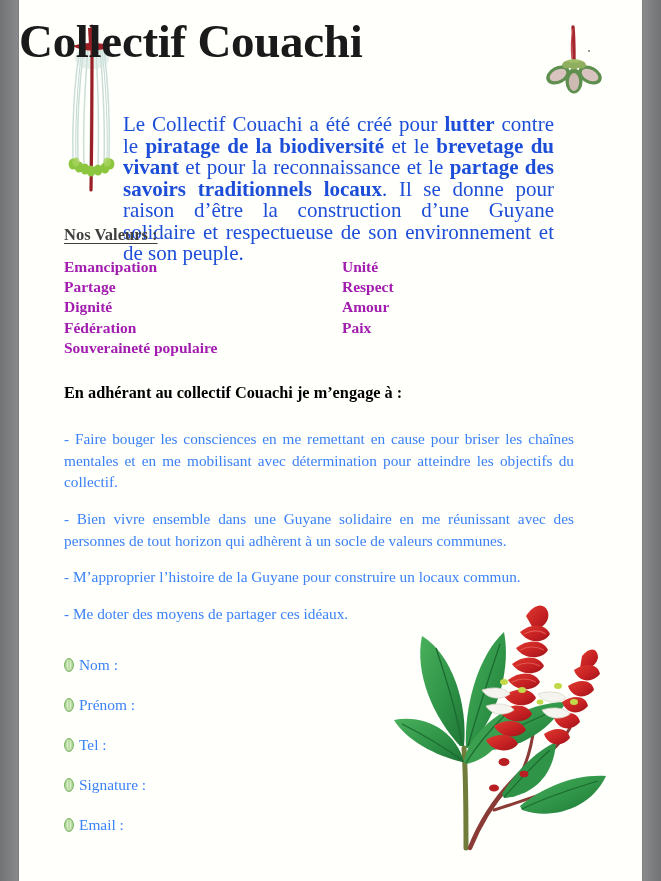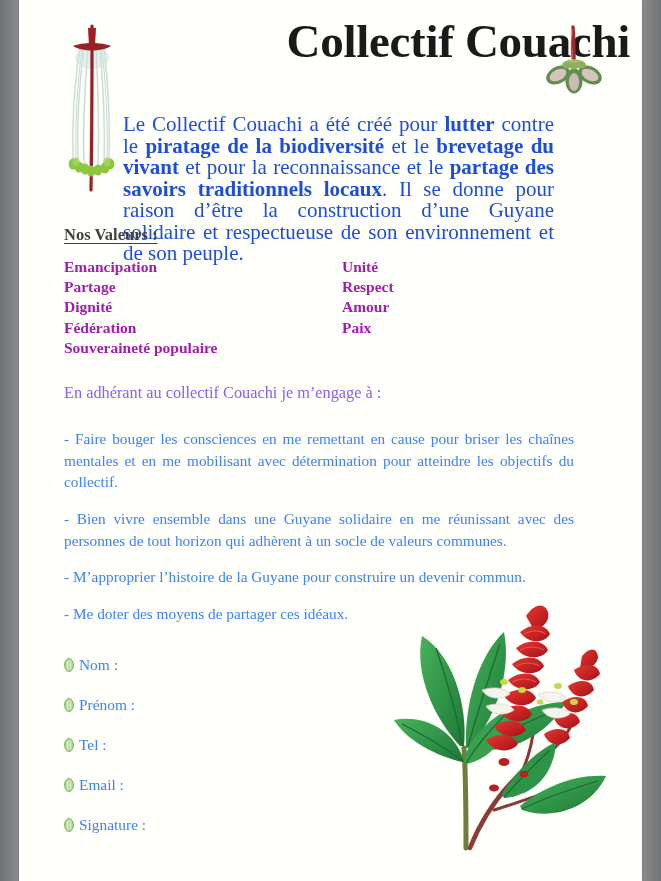--- a/index.html
+++ b/index.html
@@ -46,21 +46,21 @@
 
   
   .header {
     position: relative;
     height: 85px;
   }
   .doc-title {
     position: absolute;
     left: 0; right: 12px;
     top: 18px;
-    text-align: right;
+    text-align: left;
     font-size: 47px;
     font-weight: bold;
     letter-spacing: -0.3px;
     color: #1a1a1a;
     line-height: 1;
   }
 
   
   .orn-hanging {
     position: absolute;
@@ -121,22 +121,22 @@
     line-height: 20.2px;
     font-weight: bold;
     color: #a21caf;
   }
 
   .pledge-head {
     position: absolute;
     left: 45px;
     top: 383px;
     font-size: 16.3px;
-    font-weight: normal;
-    color: #8b5cf6;
+    font-weight: bold;
+    color: #000000;
   }
   .pledges {
     position: absolute;
     left: 45px;
     top: 413px;
     width: 510px;
   }
   .pledge {
     font-size: 15.3px;
     line-height: 21.5px;
@@ -266,21 +266,21 @@
         <div>Fédération</div>
         <div>Paix</div>
         <div>Souveraineté populaire</div>
       </div>
 
     <div class="pledge-head">En adhérant au collectif Couachi je m’engage à :</div>
 
     <div class="pledges">
         <p class="pledge">- Faire bouger les consciences en me remettant en cause pour briser les chaînes mentales et en me mobilisant avec détermination pour atteindre les objectifs du collectif.</p>
         <p class="pledge">- Bien vivre ensemble dans une Guyane solidaire en me réunissant avec des personnes de tout horizon qui adhèrent à un socle de valeurs communes.</p>
-        <p class="pledge">- M’approprier l’histoire de la Guyane pour construire un devenir commun.</p>
+        <p class="pledge">- M’approprier l’histoire de la Guyane pour construire un locaux commun.</p>
         <p class="pledge">- Me doter des moyens de partager ces idéaux.</p>
       </div>
 
     <div class="fields">
         <div class="field">
           <span class="seed-bullet">
             <svg viewBox="0 0 10 14" width="10" height="14">
               <ellipse cx="5" cy="7" rx="4.4" ry="6.4" fill="#b9dba0" stroke="#6fae55" stroke-width="1"></ellipse>
               <ellipse cx="5" cy="7" rx="2" ry="5" fill="#e9f4dd" opacity=".85"></ellipse>
               <path d="M5 2.5 L5 11.5" stroke="#8ec473" stroke-width="0.9"></path>
@@ -309,31 +309,31 @@
           <span>Tel :</span>
         </div>
         <div class="field">
           <span class="seed-bullet">
             <svg viewBox="0 0 10 14" width="10" height="14">
               <ellipse cx="5" cy="7" rx="4.4" ry="6.4" fill="#b9dba0" stroke="#6fae55" stroke-width="1"></ellipse>
               <ellipse cx="5" cy="7" rx="2" ry="5" fill="#e9f4dd" opacity=".85"></ellipse>
               <path d="M5 2.5 L5 11.5" stroke="#8ec473" stroke-width="0.9"></path>
             </svg>
           </span>
-          <span>Email :</span>
+          <span>Signature :</span>
         </div>
         <div class="field">
           <span class="seed-bullet">
             <svg viewBox="0 0 10 14" width="10" height="14">
               <ellipse cx="5" cy="7" rx="4.4" ry="6.4" fill="#b9dba0" stroke="#6fae55" stroke-width="1"></ellipse>
               <ellipse cx="5" cy="7" rx="2" ry="5" fill="#e9f4dd" opacity=".85"></ellipse>
               <path d="M5 2.5 L5 11.5" stroke="#8ec473" stroke-width="0.9"></path>
             </svg>
           </span>
-          <span>Signature :</span>
+          <span>Email :</span>
         </div>
       </div>
 
     <div class="orn-plant">
       <svg viewBox="0 0 238 258" width="238" height="258">
         <defs>
           <linearGradient id="leafg" x1="0" y1="0" x2="1" y2="1">
             <stop offset="0%" stop-color="#49b05c"></stop>
             <stop offset="55%" stop-color="#2f9447"></stop>
             <stop offset="100%" stop-color="#1f7536"></stop>

